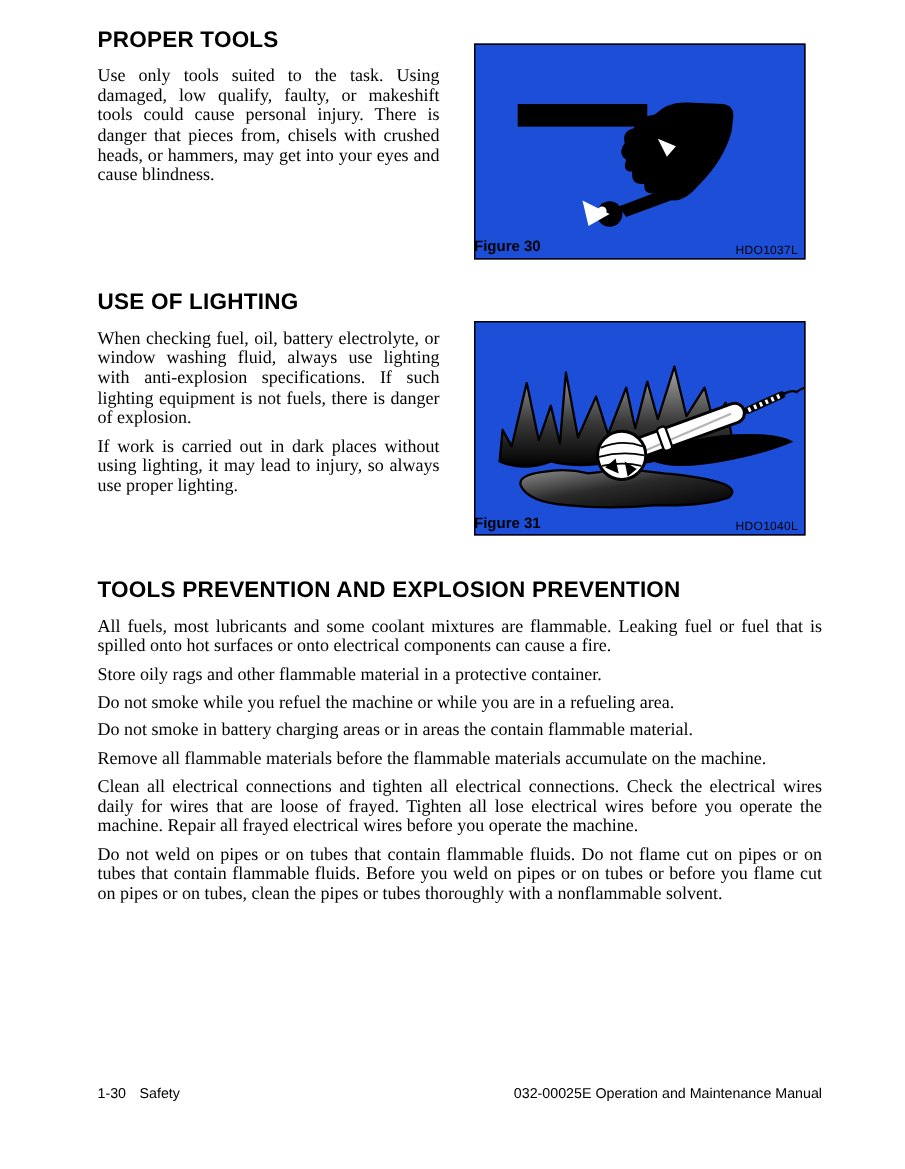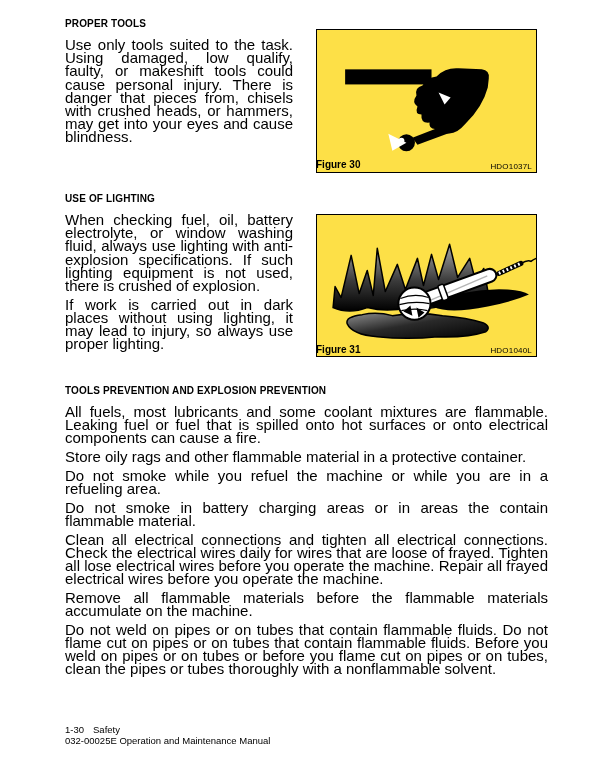--- a/index.html
+++ b/index.html
@@ -1,30 +1,30 @@
 <!DOCTYPE html>
 <html><head>
 <meta charset="utf-8">
 <style>
   html,body { margin:0; padding:0; background:#ffffff; }
   body { width:603px; height:779px; font-family:"Liberation Sans", sans-serif; color:#000; }
   .page { position:relative; width:603px; height:779px; background:#fff; overflow:hidden; }
 
   .sec { position:absolute; }
-  .sec-heading { font-size:10px; font-weight:bold; margin:0 0 9px 0; letter-spacing:0.15px; }
-  .body-text { font-size:15px; line-height:13.2px; margin:0 0 5.5px 0; text-align:justify; }
+  .sec-heading { font-size:15px; font-weight:bold; margin:0 0 9px 0; letter-spacing:0.15px; }
+  .body-text { font-size:12px; line-height:13.2px; margin:0 0 5.5px 0; text-align:justify;font-family:Liberation Serif, serif; }
   .col-narrow { left:65px; width:228px; }
   .col-wide { left:65px; width:483px; }
 
-  .figure-box { position:absolute; left:316px; width:221px; border:1.6px solid #000; background:#fde047; box-sizing:border-box; }
+  .figure-box { position:absolute; left:316px; width:221px; border:1.6px solid #000; background:#1d4ed8; box-sizing:border-box; }
   .figure-box svg { position:absolute; left:0; top:0; width:100%; height:100%; }
   .figcode { position:absolute; right:4px; bottom:1px; font-size:8px; letter-spacing:0.2px; }
   .figcaption { position:absolute; left:316px; font-size:10px; font-weight:bold; }
 
-  .footer { position:absolute; left:65px; top:724px; width:483px; display:flex; justify-content:space-between; font-size:9.5px;flex-direction:column; }
+  .footer { position:absolute; left:65px; top:724px; width:483px; display:flex; justify-content:space-between; font-size:9.5px; }
   .footer .pgnum { margin-right:9px; }
 </style>
 </head>
 <body>
 
 <div class="page">
 
   <section class="sec col-narrow" style="top:18px;">
     <h3 class="sec-heading">PROPER TOOLS</h3>
     <p class="body-text">Use only tools suited to the task. Using damaged, low qualify, faulty, or makeshift tools could cause personal injury. There is danger that pieces from, chisels with crushed heads, or hammers, may get into your eyes and cause blindness.</p>
@@ -47,21 +47,21 @@
       <circle cx="89" cy="112" r="8.5" fill="#000"></circle>
       <polygon points="89,112 71,103 75,120" fill="#fff"></polygon>
       <circle cx="84" cy="110" r="3" fill="#fff"></circle>
     </svg>
     <span class="figcode">HDO1037L</span>
   </div>
   <div class="figcaption" style="top:159px;">Figure 30</div>
 
   <section class="sec col-narrow" style="top:193px;">
     <h3 class="sec-heading">USE OF LIGHTING</h3>
-    <p class="body-text">When checking fuel, oil, battery electrolyte, or window washing fluid, always use lighting with anti-explosion specifications. If such lighting equipment is not used, there is crushed of explosion.</p>
+    <p class="body-text">When checking fuel, oil, battery electrolyte, or window washing fluid, always use lighting with anti-explosion specifications. If such lighting equipment is not fuels, there is danger of explosion.</p>
     <p class="body-text">If work is carried out in dark places without using lighting, it may lead to injury, so always use proper lighting.</p>
   </section>
 
   <div class="figure-box" style="top:214px; height:143px;">
     <svg viewBox="0 0 218 140" aria-hidden="true">
       <defs>
         <linearGradient id="flameGrad" x1="0" y1="1" x2="0" y2="0">
           <stop offset="0" stop-color="#000000"></stop>
           <stop offset="0.45" stop-color="#3a3a3a"></stop>
           <stop offset="1" stop-color="#a8a8a8"></stop>
@@ -101,22 +101,22 @@
     <span class="figcode">HDO1040L</span>
   </div>
   <div class="figcaption" style="top:344px;">Figure 31</div>
 
   <section class="sec col-wide" style="top:385px;">
     <h3 class="sec-heading">TOOLS PREVENTION AND EXPLOSION PREVENTION</h3>
     <p class="body-text">All fuels, most lubricants and some coolant mixtures are flammable. Leaking fuel or fuel that is spilled onto hot surfaces or onto electrical components can cause a fire.</p>
     <p class="body-text">Store oily rags and other flammable material in a protective container.</p>
     <p class="body-text">Do not smoke while you refuel the machine or while you are in a refueling area.</p>
     <p class="body-text">Do not smoke in battery charging areas or in areas the contain flammable material.</p>
+    <p class="body-text">Remove all flammable materials before the flammable materials accumulate on the machine.</p>
     <p class="body-text">Clean all electrical connections and tighten all electrical connections. Check the electrical wires daily for wires that are loose of frayed. Tighten all lose electrical wires before you operate the machine. Repair all frayed electrical wires before you operate the machine.</p>
-    <p class="body-text">Remove all flammable materials before the flammable materials accumulate on the machine.</p>
     <p class="body-text">Do not weld on pipes or on tubes that contain flammable fluids. Do not flame cut on pipes or on tubes that contain flammable fluids. Before you weld on pipes or on tubes or before you flame cut on pipes or on tubes, clean the pipes or tubes thoroughly with a nonflammable solvent.</p>
   </section>
 
   <div class="footer">
     <span>
       <span class="pgnum">1-30</span><span>Safety</span>
     </span>
     <span>032-00025E Operation and Maintenance Manual</span>
   </div>
 

